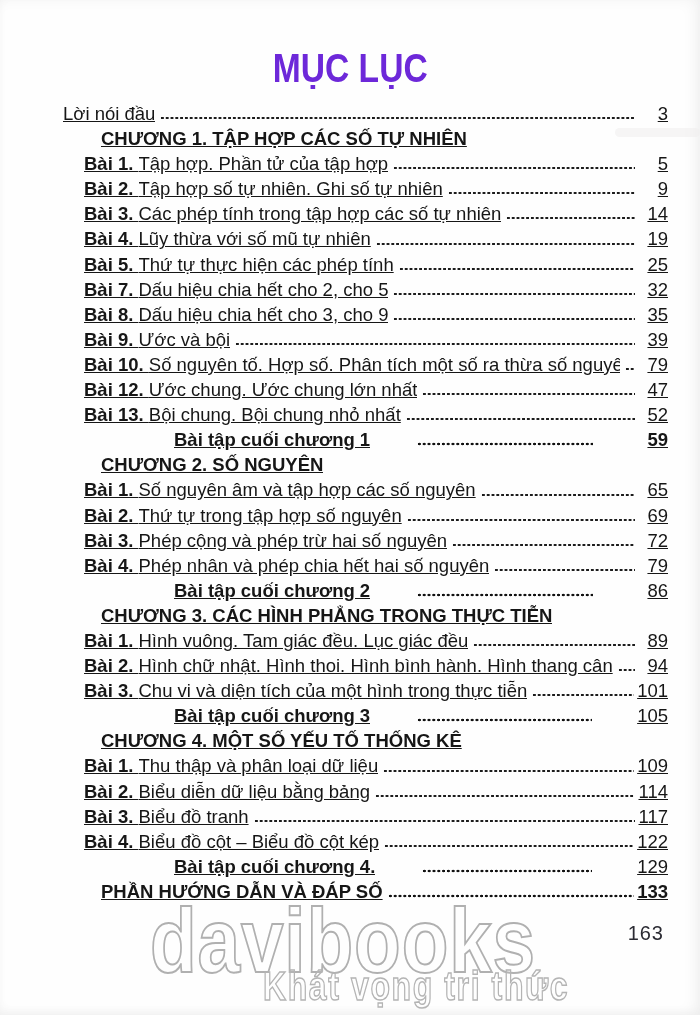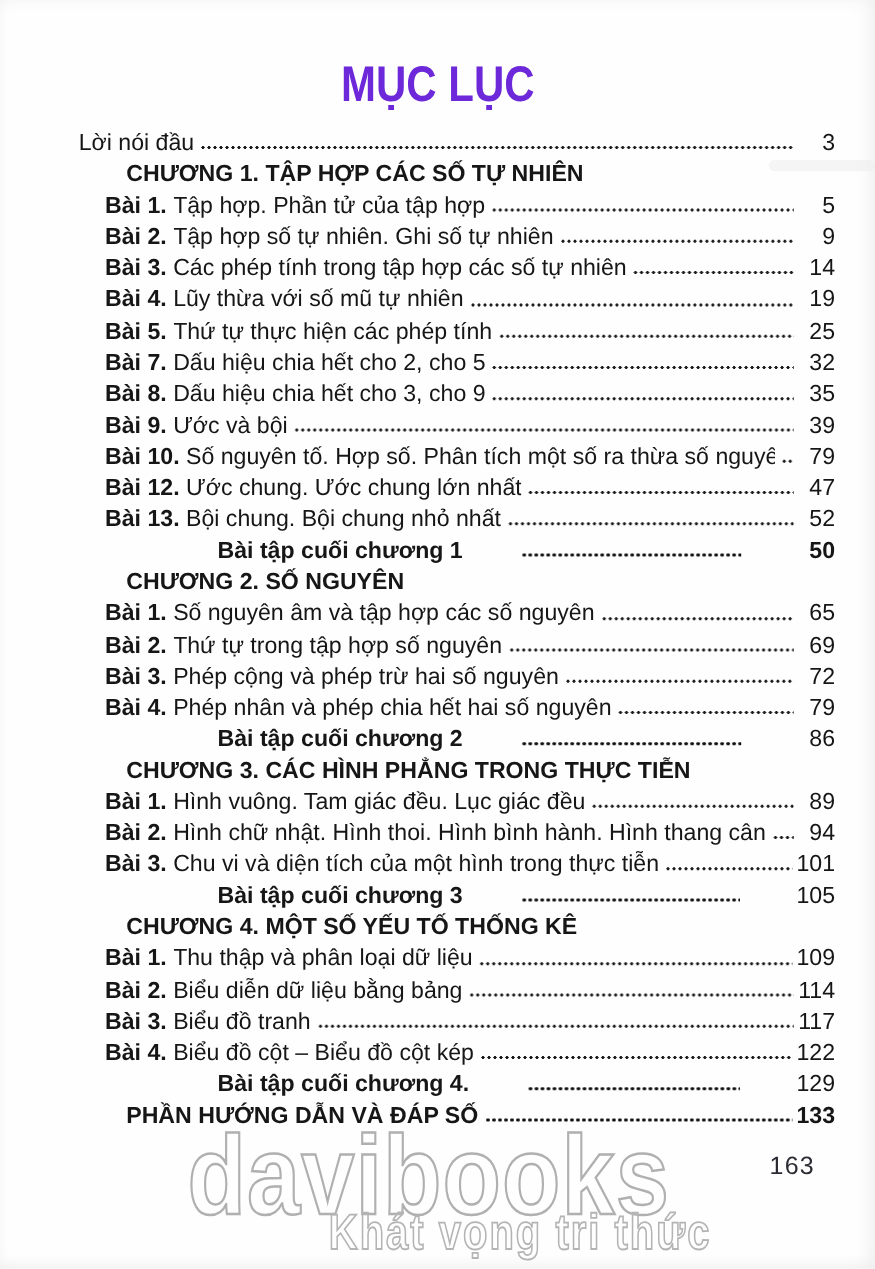--- a/index.html
+++ b/index.html
@@ -35,20 +35,21 @@
   .title .squeeze {
     display: inline-block;
     transform: scaleX(0.84);
     transform-origin: center;
   }
   
   .toc {
     margin-top: 5px;
     padding-left: 53px;
     padding-right: 32px;
+    text-decoration: underline;
   }
   .row {
     display: flex;
     align-items: baseline;
     line-height: 25.1px;
     font-size: 18.5px;
     white-space: nowrap;
   }
   .row.front   { padding-left: 10px; }
   .row.lesson  { padding-left: 31px; }
@@ -101,21 +102,21 @@
     font-weight: 700;
     letter-spacing: 2px;
     color: rgba(255,255,255,0.05);
     -webkit-text-stroke: 1.5px #b4b4b4;
     transform: scaleX(0.80);
     transform-origin: left center;
   }
   
   .folio {
     position: absolute;
-    right: 48px;
+    right: 36px;
     top: 922px;
     font-size: 20px;
     color: #2b2b33;
     letter-spacing: 1px;
   }
   
   .streak {
     position: absolute;
     right: 0;
     top: 128px;
@@ -208,21 +209,21 @@
       <div class="row lesson">
     <span class="prefix">Bài 13. </span>
         <span class="text">Bội chung. Bội chung nhỏ nhất</span>
     <span class="dots"></span>
     <span class="pagenum">52</span>
   </div>
       <div class="row review page-bold">
     <span class="prefix"></span>
         <span class="text">Bài tập cuối chương 1</span>
     <span class="dots"></span>
-    <span class="pagenum">50</span>
+    <span class="pagenum">59</span>
   </div>
       <div class="row chapter">
     <span class="prefix"></span>
         <span class="text">CHƯƠNG 2. SỐ NGUYÊN</span>
 
   </div>
       <div class="row lesson">
     <span class="prefix">Bài 1. </span>
         <span class="text">Số nguyên âm và tập hợp các số nguyên</span>
     <span class="dots"></span>

